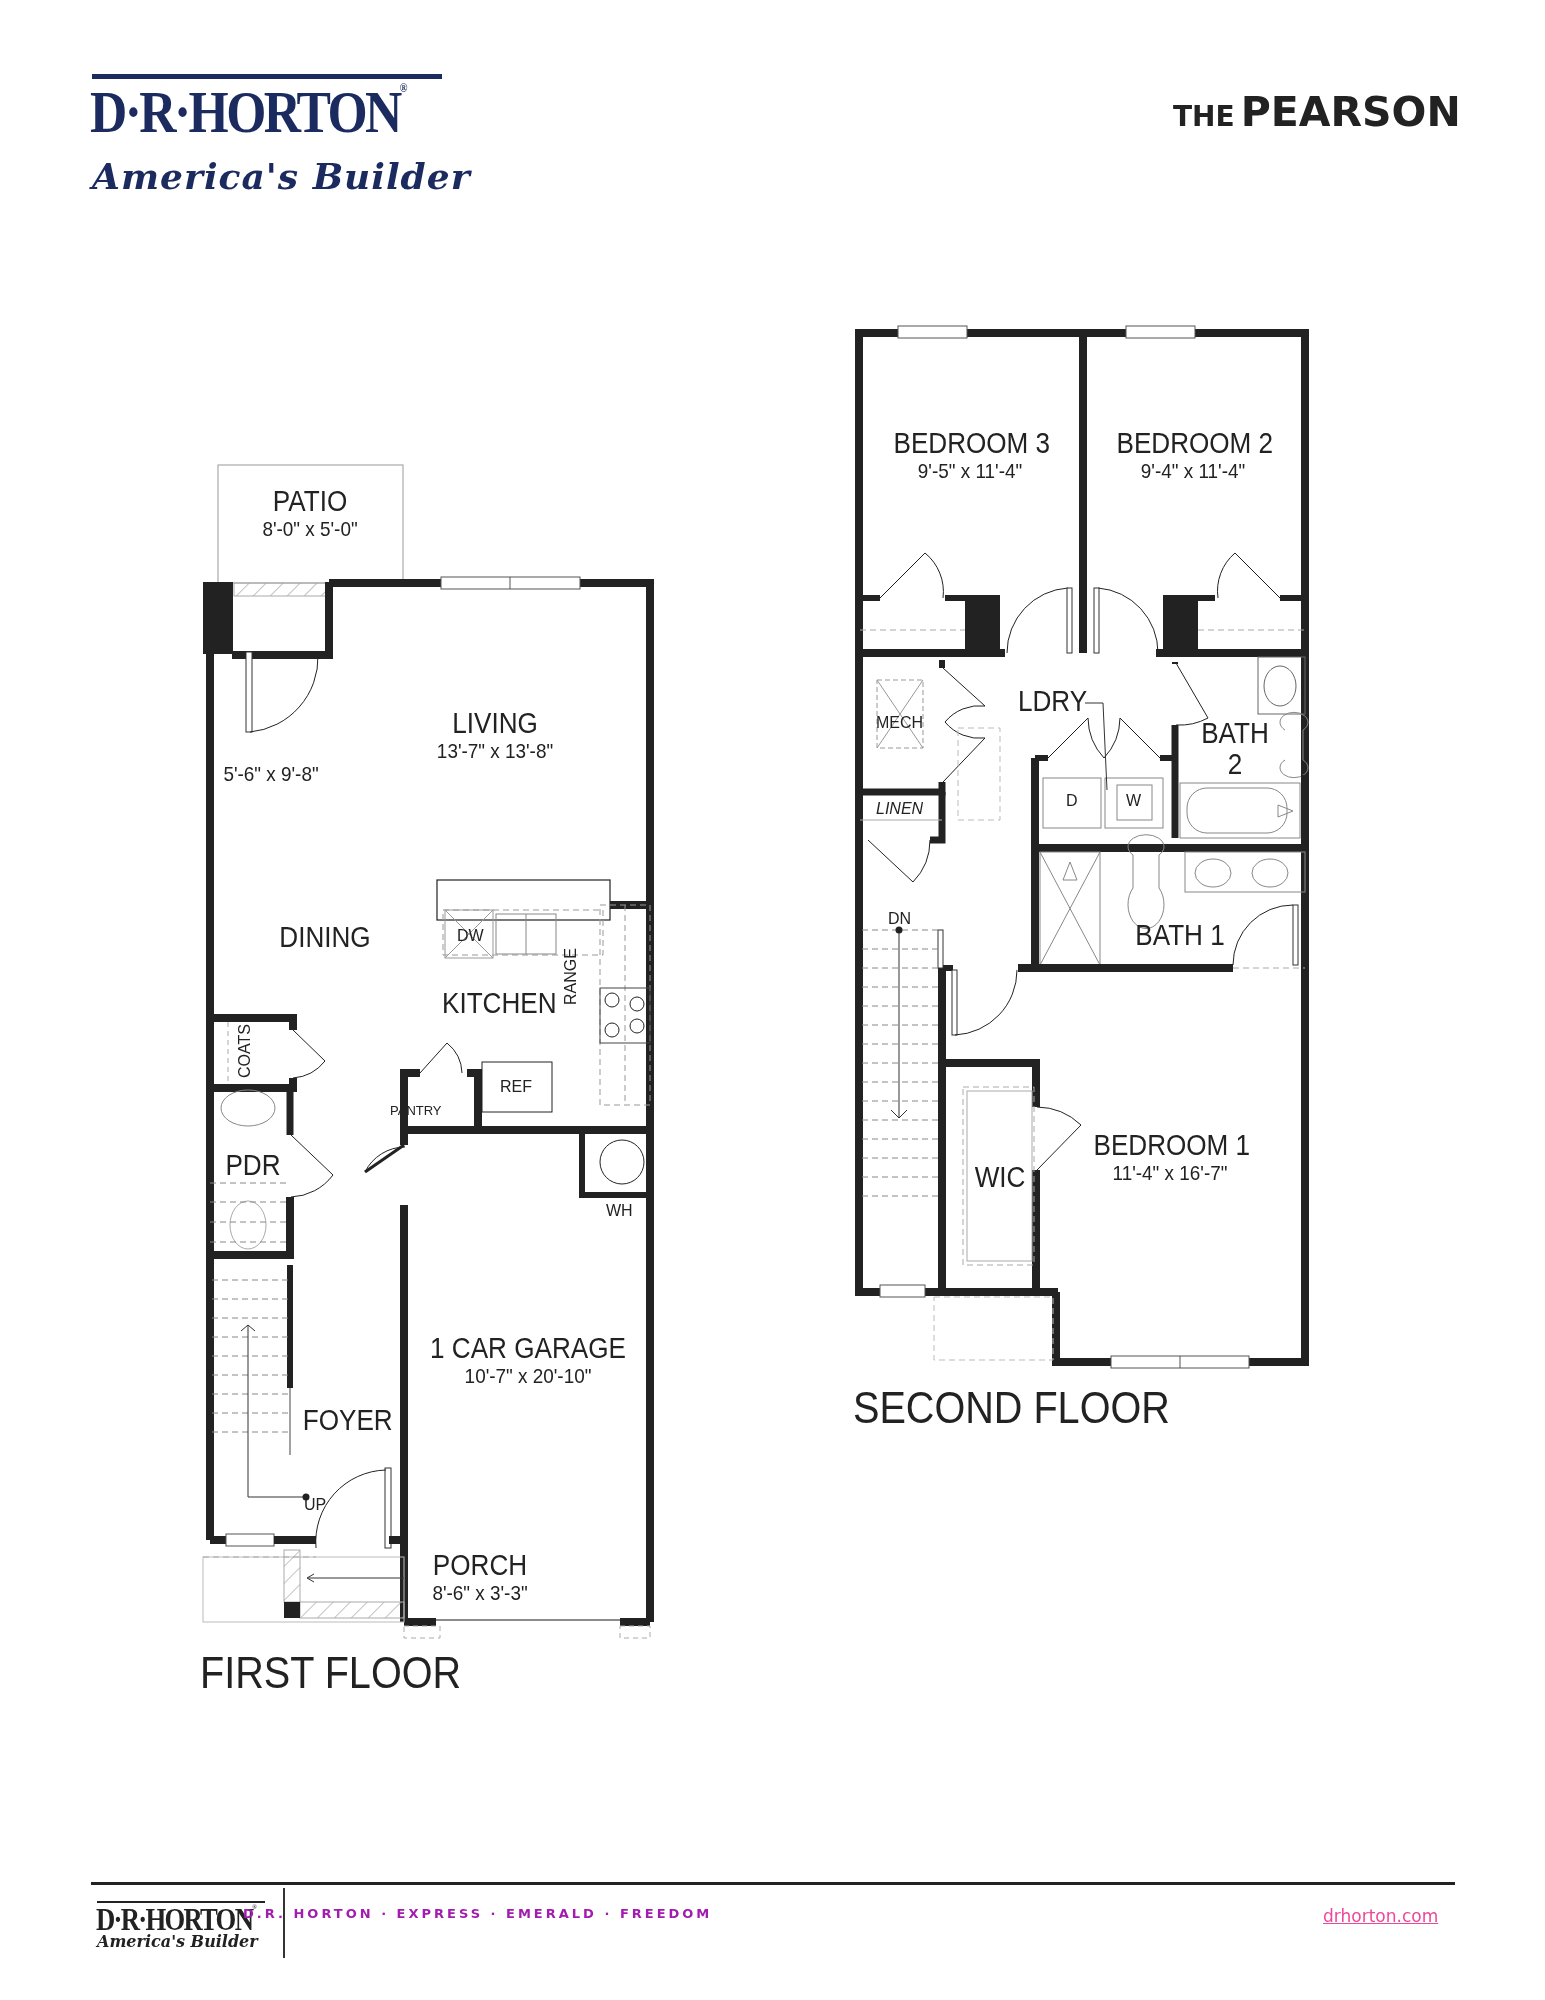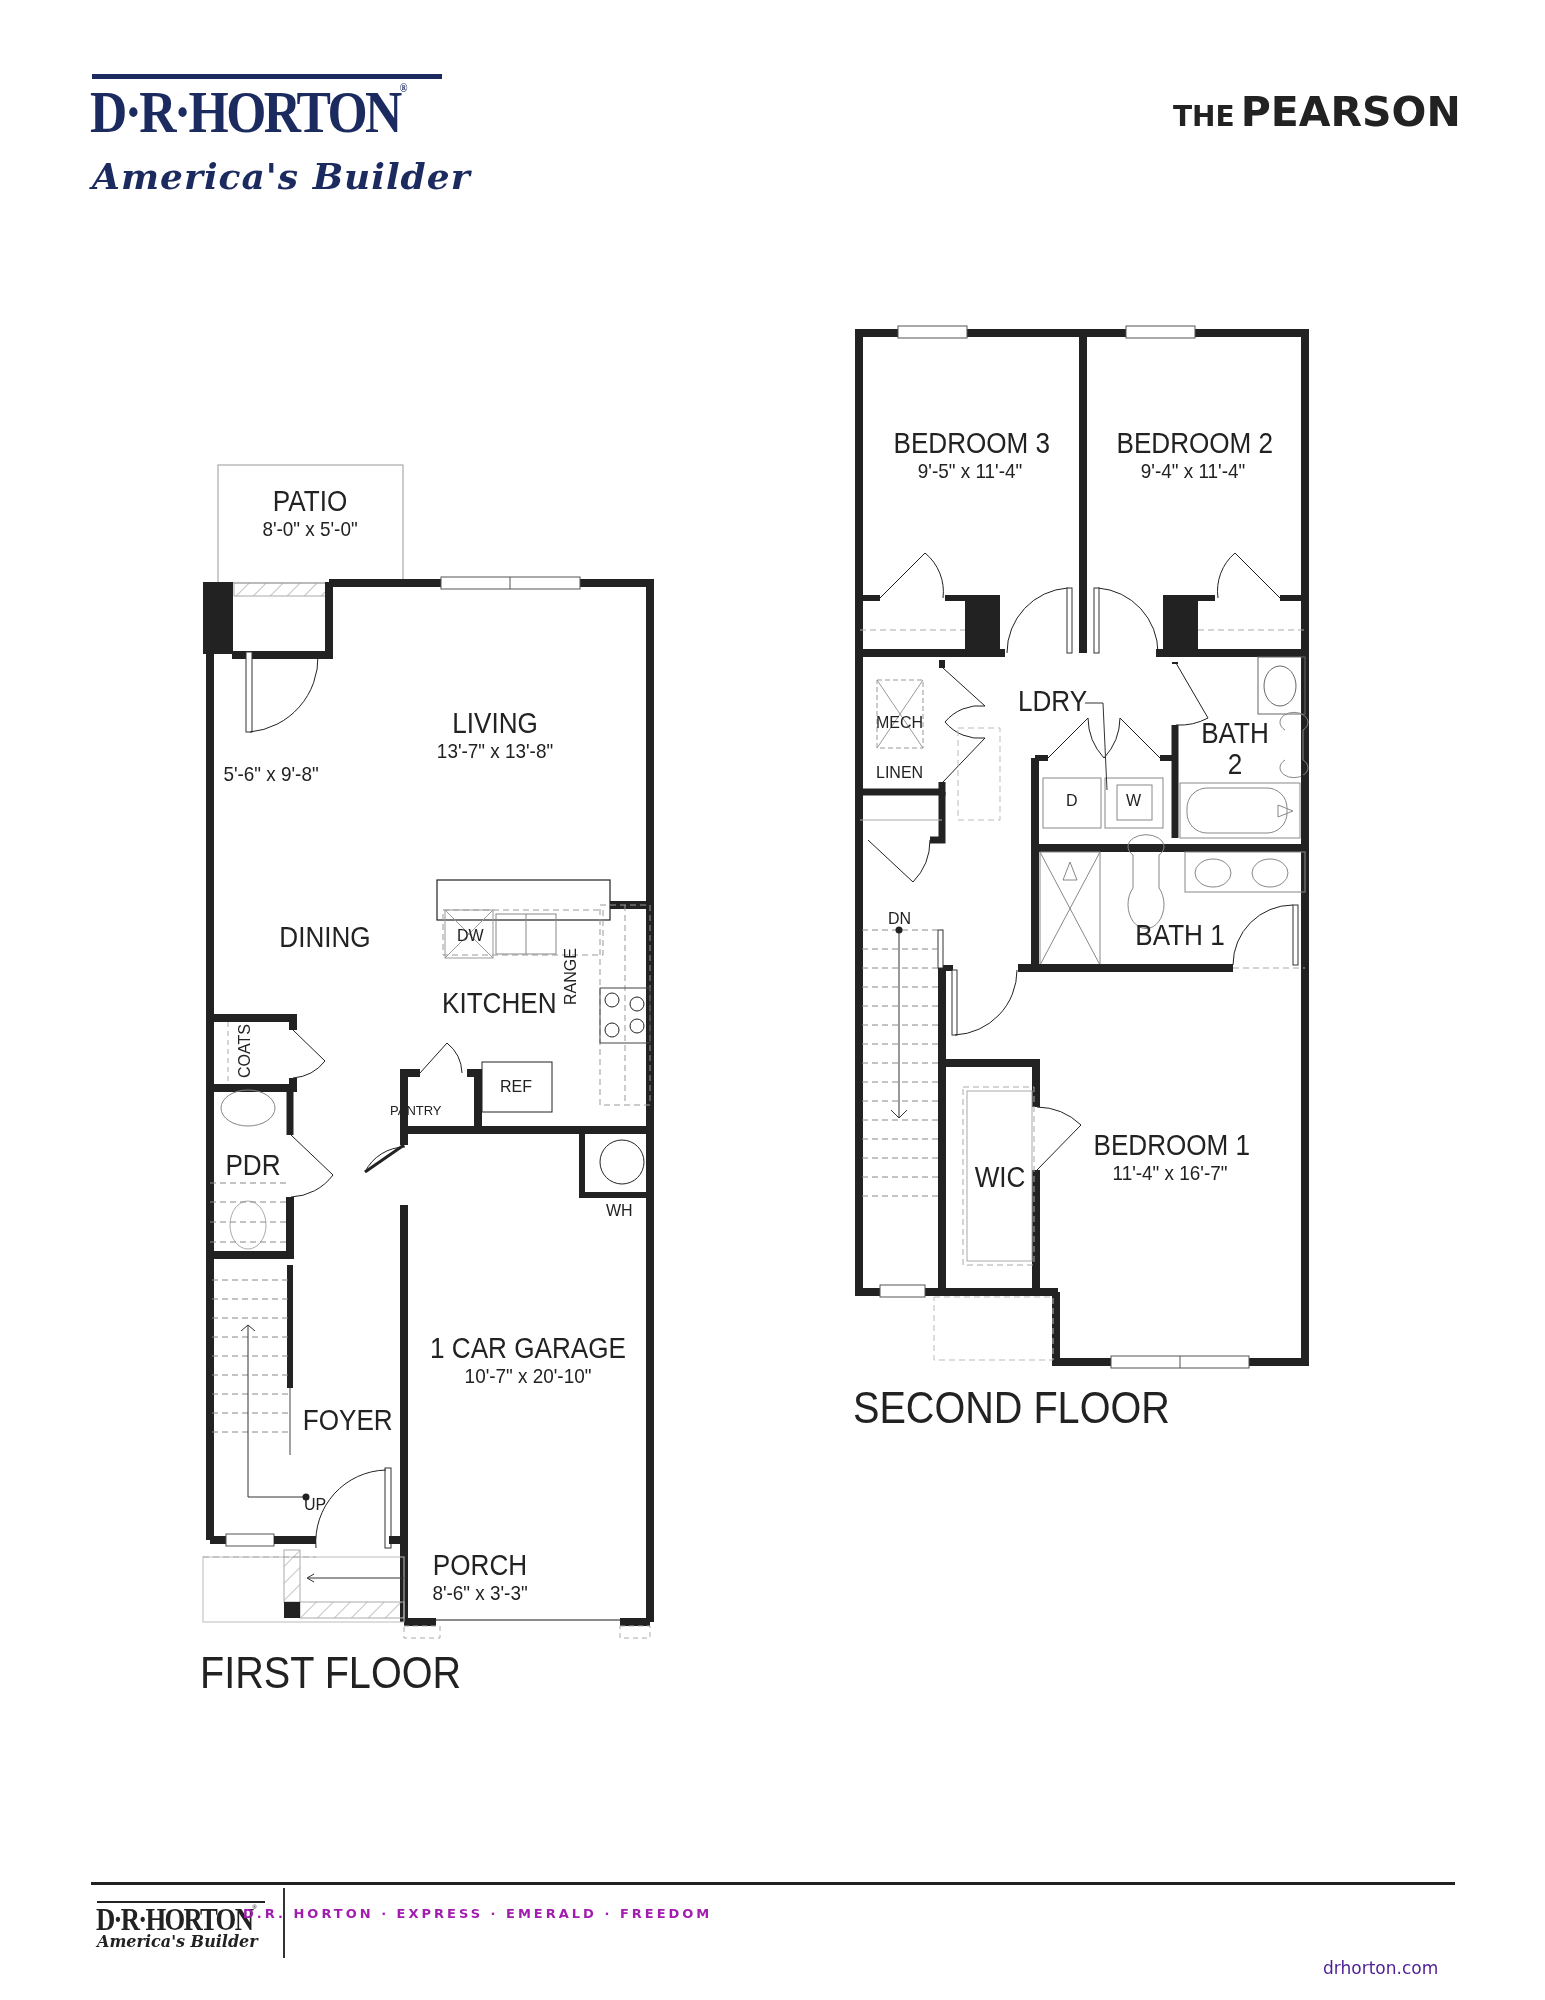--- a/index.html
+++ b/index.html
@@ -16,21 +16,21 @@
   .room .dim{font-size:21px;line-height:23px;display:block;}
   .small{position:absolute;font-size:16px;white-space:nowrap;color:#222;}
   .floor-label{position:absolute;font-size:44px;white-space:nowrap;color:#222;transform:scaleX(0.9);transform-origin:left top;}
   svg.plan{position:absolute;left:0;top:0;}
   .footer-line{position:absolute;left:91px;top:1882px;width:1364px;height:3px;background:#222;}
   .footer-sep{position:absolute;left:283px;top:1888px;width:2px;height:70px;background:#333;}
   .f-logo-bar{position:absolute;left:97px;top:1901px;width:168px;height:2px;background:#222;}
   .f-logo-main{position:absolute;left:96px;top:1904px;font-family:"Liberation Serif",serif;font-weight:bold;font-size:31px;letter-spacing:-2px;color:#222;transform:scaleX(0.86);transform-origin:left top;line-height:1;}
   .f-logo-script{position:absolute;left:97px;top:1932px;font-family:"DejaVu Serif",serif;font-style:italic;font-weight:bold;font-size:16px;color:#222;}
   .f-brands{position:absolute;left:243px;top:1906px;font-family:"DejaVu Sans",sans-serif;font-weight:bold;font-size:13px;letter-spacing:3px;color:#a21caf;white-space:nowrap;}
-  .f-url{position:absolute;left:1323px;top:1958px;font-family:"DejaVu Sans",sans-serif;font-size:17px;color:#4c1d95;white-space:nowrap;}
+  .f-url{position:absolute;left:1323px;top:1906px;font-family:"DejaVu Sans",sans-serif;font-size:17px;color:#ec4899;white-space:nowrap;text-decoration:underline;}
 </style>
 </head>
 <body>
 
 <div>
   <div class="logo-bar"></div>
   <div class="logo-main"><span>D·R·HORTON</span><span class="logo-reg">®</span></div>
   <div class="logo-script">America's Builder</div>
 </div>
 <div class="title">
@@ -325,21 +325,21 @@
 <div class="small" style="left:876px;top:714px;">MECH</div>
 <div class="room" style="left:1010px;top:686px;width:85px;">
   <span class="nm">LDRY</span>
 </div>
 <div class="small" style="left:1066px;top:792px;">D</div>
 <div class="small" style="left:1126px;top:792px;">W</div>
 <div class="room" style="left:1195px;top:718px;width:80px;">
   <span class="nm">BATH</span>
   <span class="nm">2</span>
 </div>
-<div class="small" style="left:876px;top:764px;">LINEN</div>
+<div class="small" style="left:876px;top:800px;font-style:italic;">LINEN</div>
 <div class="small" style="left:888px;top:910px;">DN</div>
 <div class="room" style="left:1125px;top:920px;width:110px;">
   <span class="nm">BATH 1</span>
 </div>
 <div class="room" style="left:968px;top:1162px;width:64px;">
   <span class="nm">WIC</span>
 </div>
 <div class="room" style="left:1085px;top:1130px;width:170px;">
   <span class="nm">BEDROOM 1</span>
   <span class="dim">11'-4" x 16'-7"</span>

